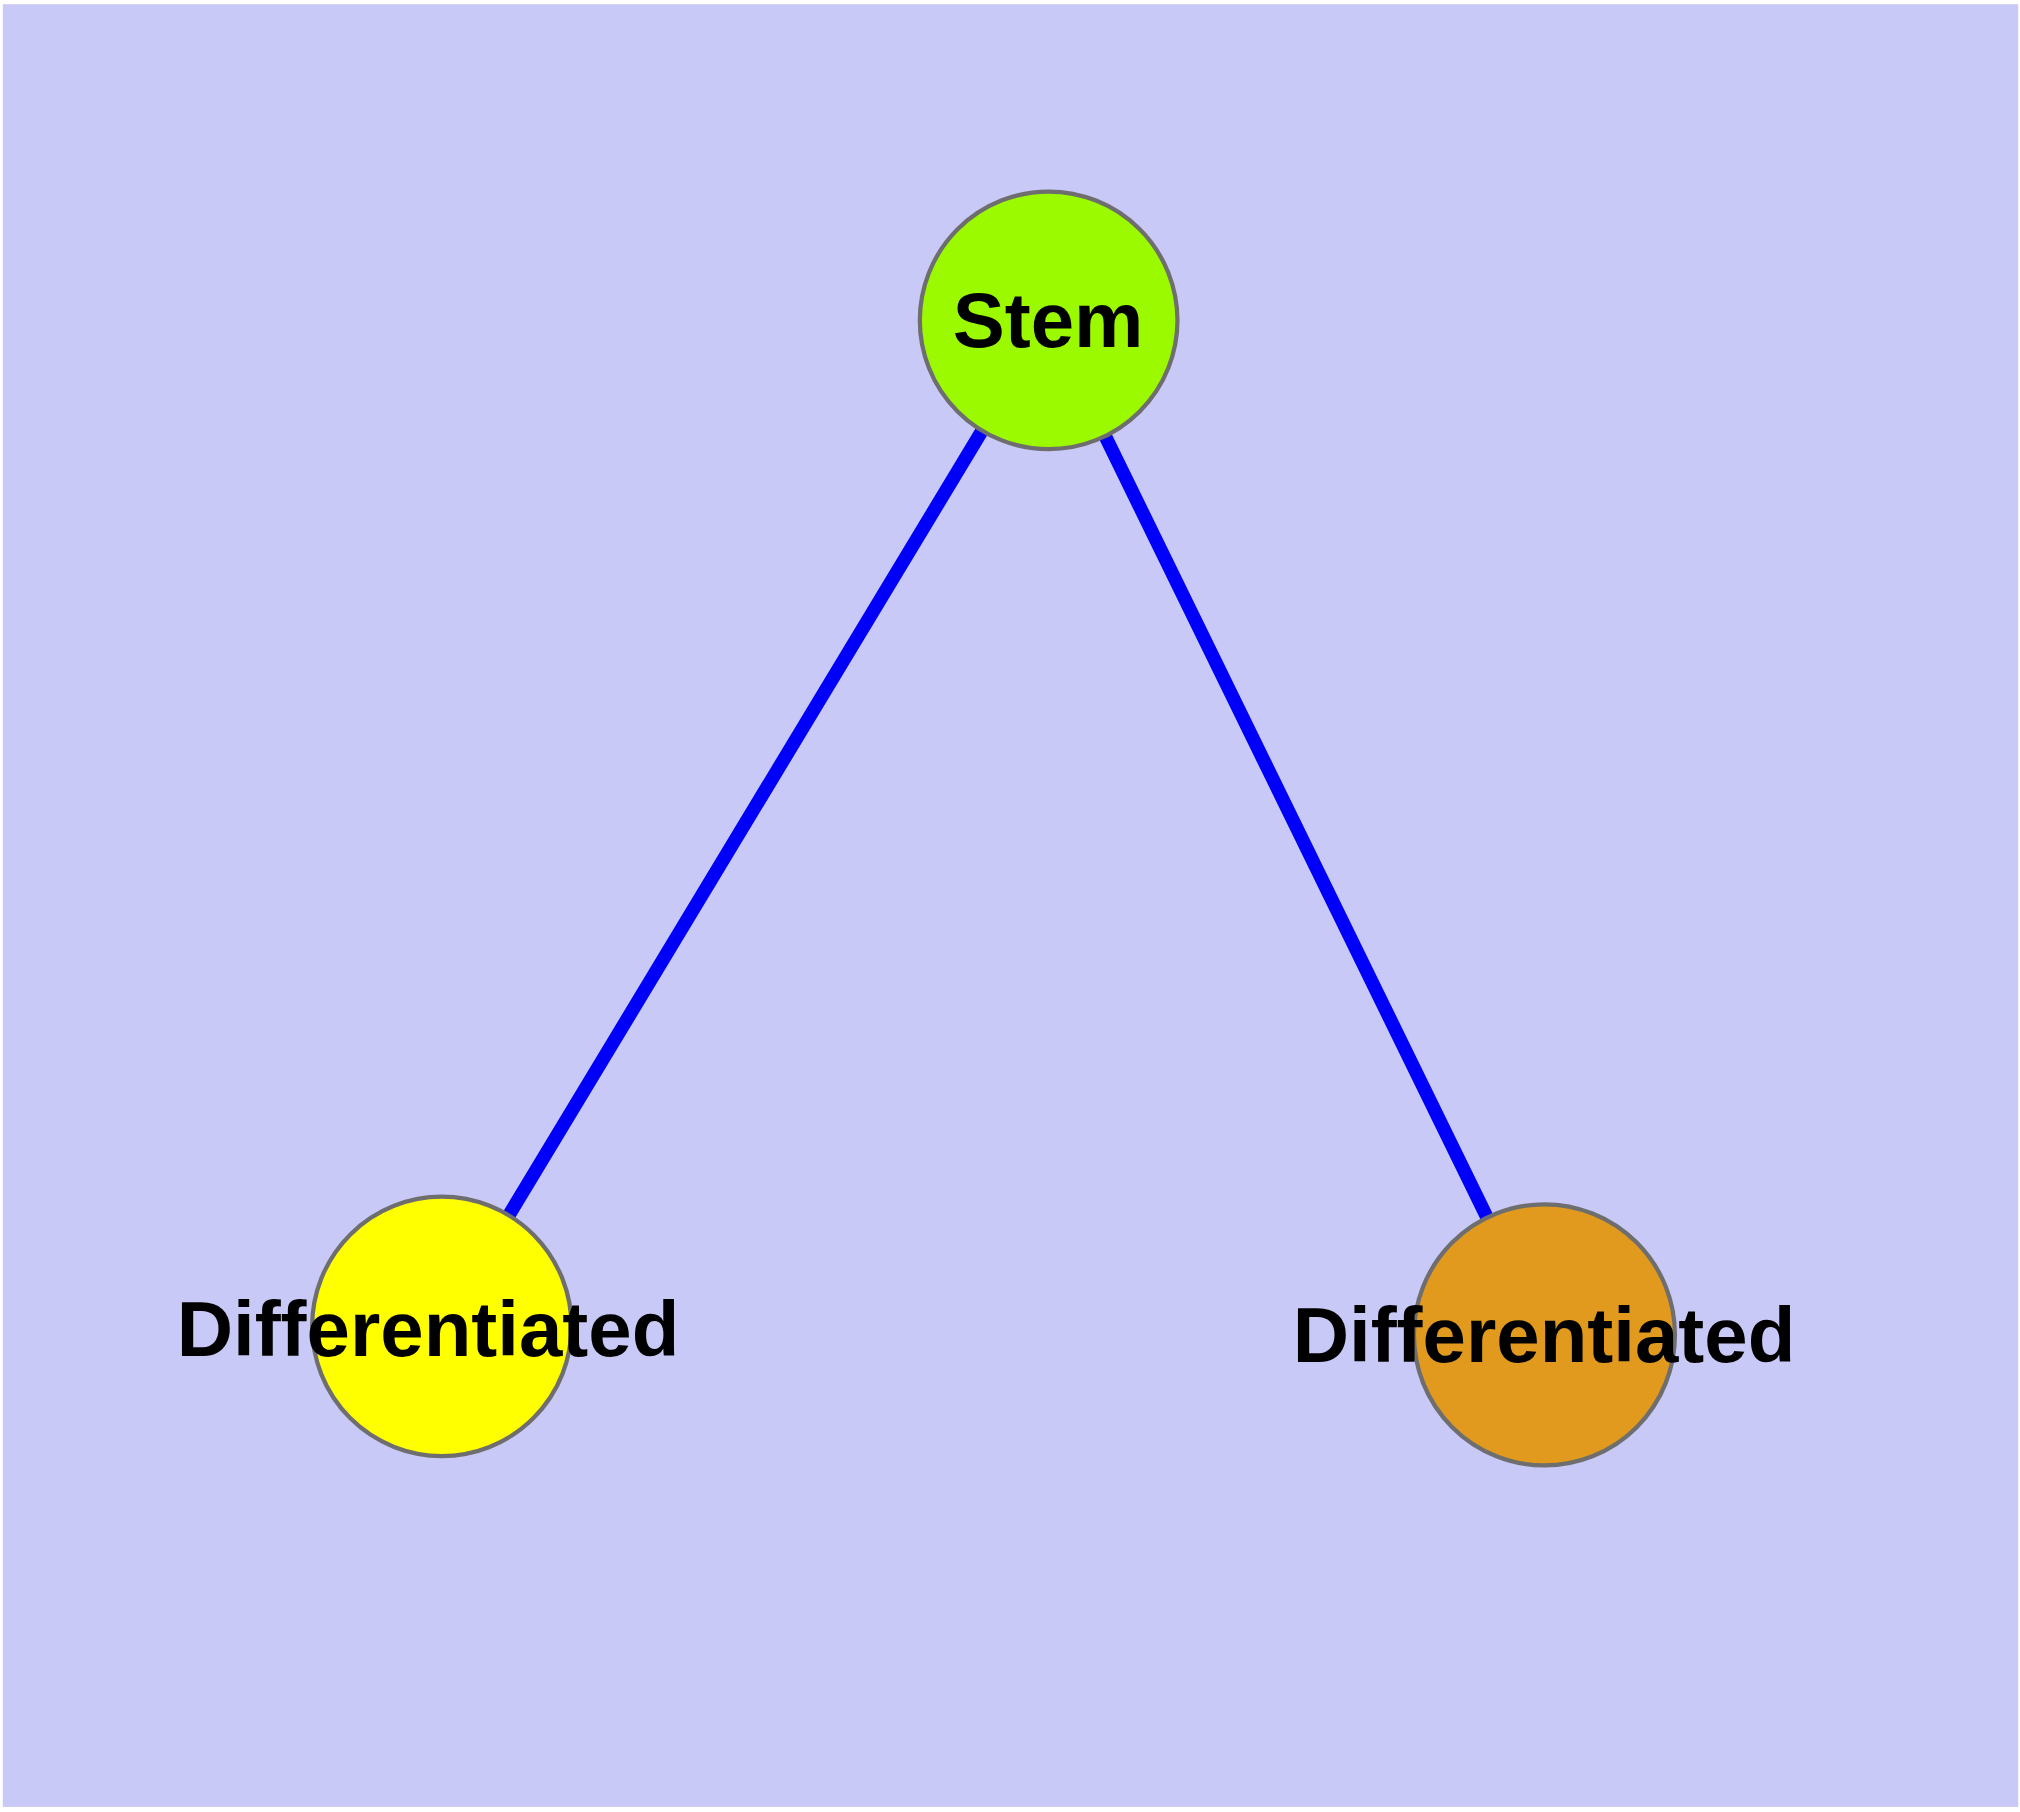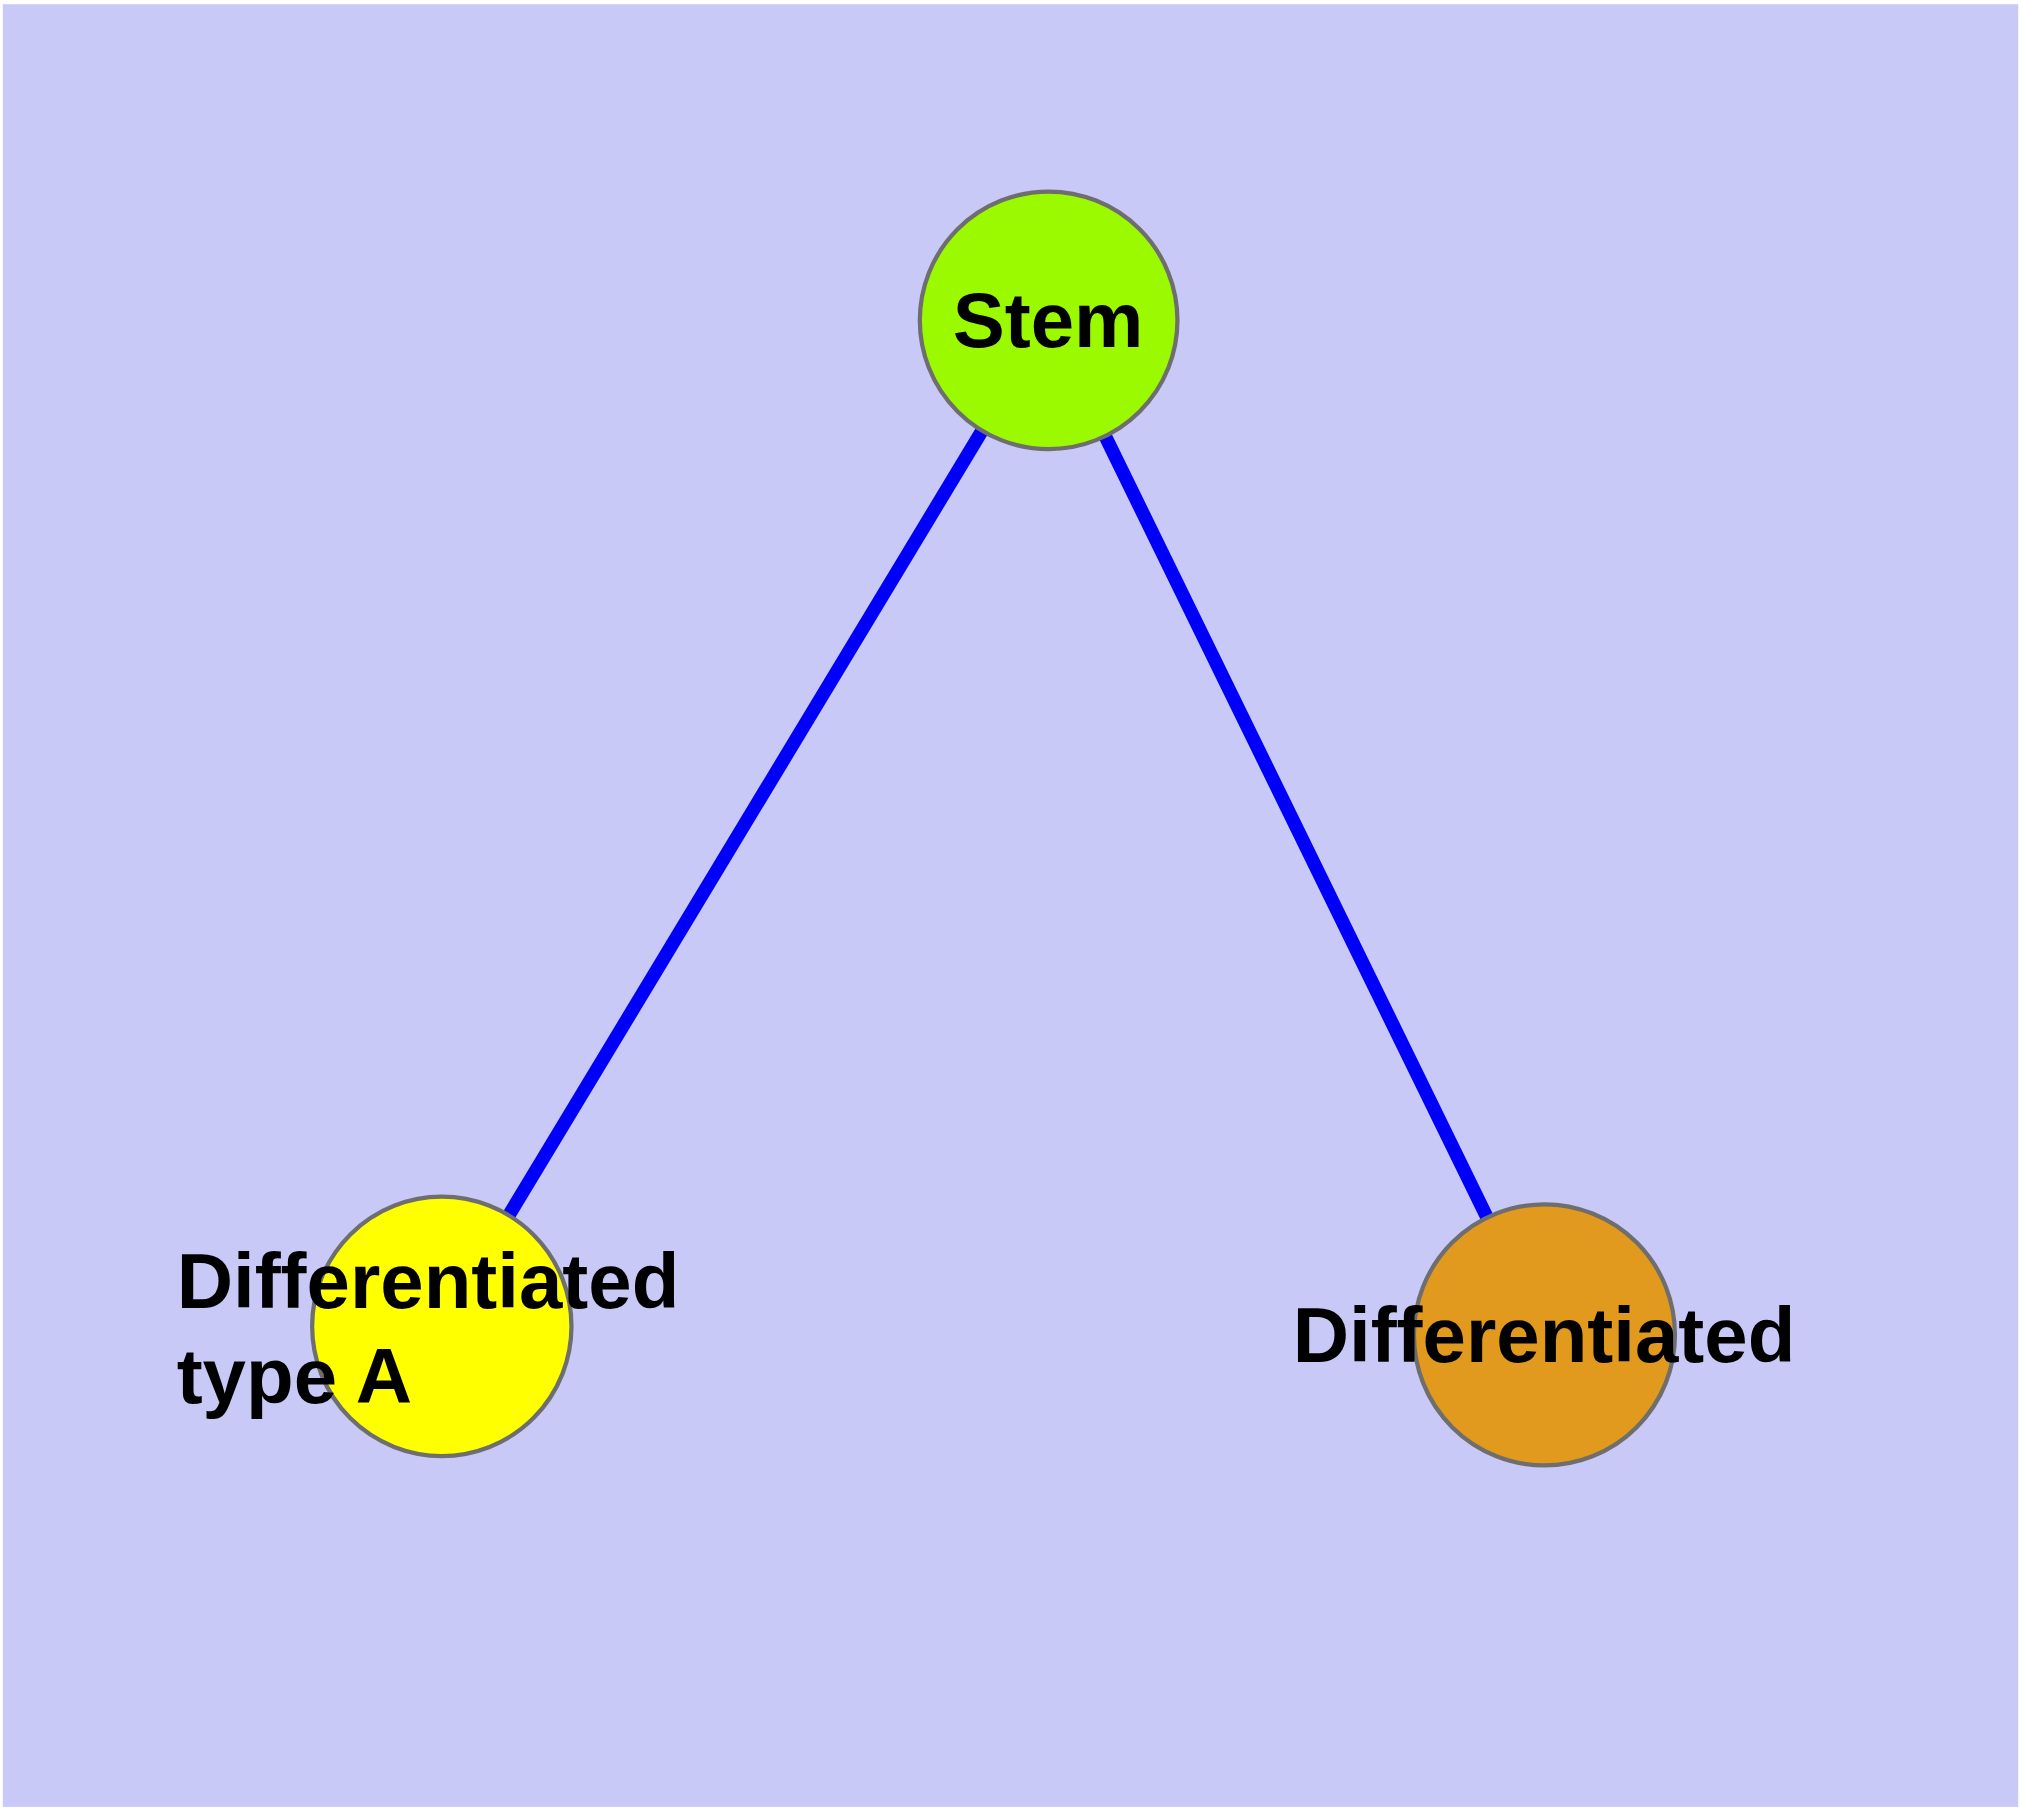--- a/index.html
+++ b/index.html
@@ -22,21 +22,21 @@
     top: 0;
   }
   .node-label {
     position: absolute;
     transform: translate(-50%, -50%);
     font-family: "Liberation Sans", sans-serif;
     font-weight: 700;
     font-size: 78px;
     line-height: 95px;
     color: #000000;
-    text-align: left;
+    text-align: center;
     white-space: nowrap;
     letter-spacing: 0px;
   }
   .node-label span { display: block; }
 </style>
 </head>
 <body>
 
 <div class="canvas">
 
@@ -51,21 +51,20 @@
     <circle cx="521" cy="1565" r="153" fill="#FFFF00" stroke="#6E6E6E" stroke-width="5"></circle>
     <circle cx="1822" cy="1575" r="154" fill="#E1991E" stroke="#6E6E6E" stroke-width="5"></circle>
   </svg>
 
   <div class="node-label" style="left:1048px; top:320px;">
     <span>Stem</span>
   </div>
 
   <div class="node-label" style="left:428px; top:1329px;">
     <span>Differentiated</span>
-    <span>type A</span>
   </div>
 
   <div class="node-label" style="left:1544px; top:1335px;">
     <span>Differentiated</span>
   </div>
 
 </div>
 
 
 </body></html>

